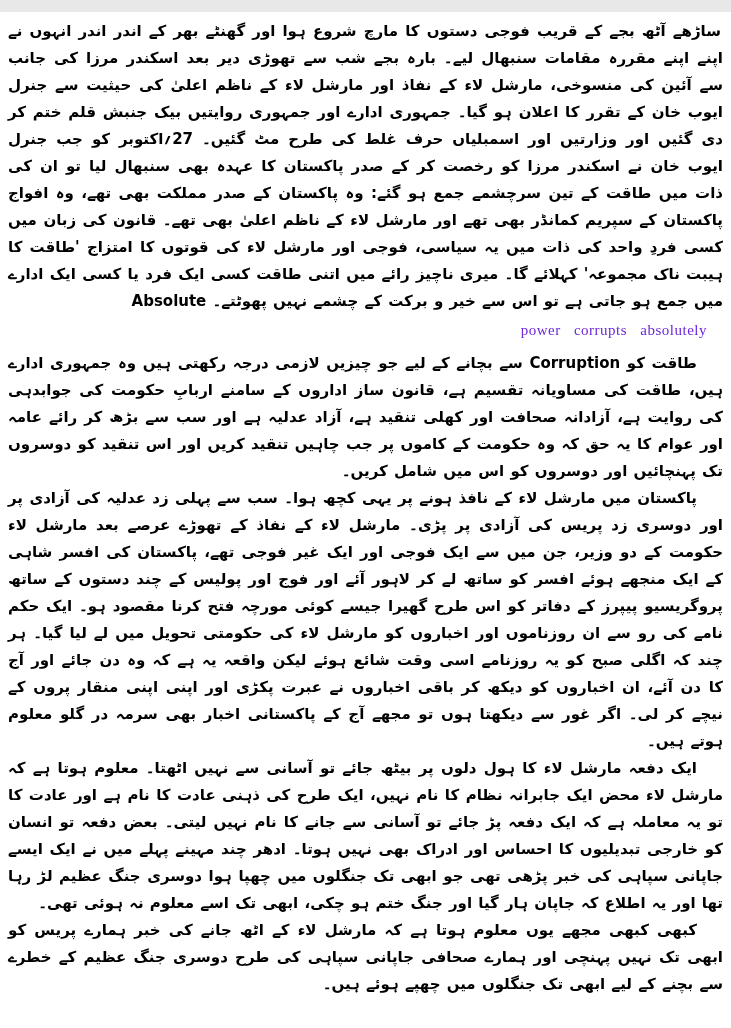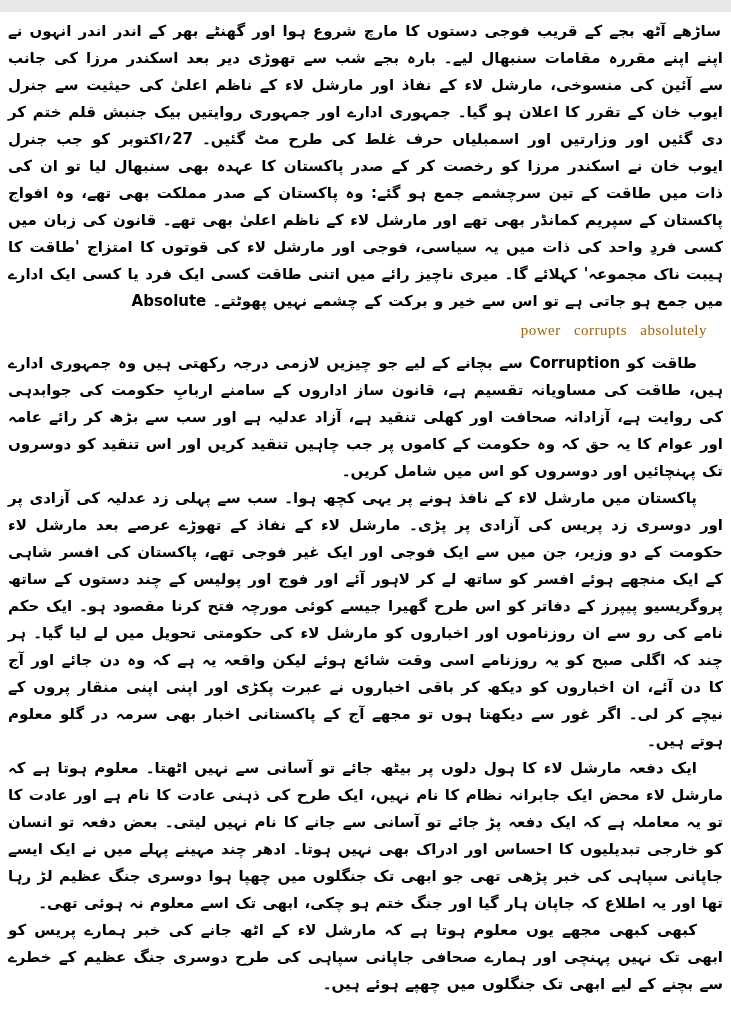--- a/index.html
+++ b/index.html
@@ -33,21 +33,21 @@
   .english-line {
     direction: ltr;
     text-align: right;
     font-family: "Liberation Serif", serif;
     font-size: 15px;
     font-weight: 400;
     word-spacing: 9px;
     letter-spacing: 0.5px;
     padding: 3px 16px 8px 0;
     line-height: 24px;
-    color: #a16207;
+    color: #6d28d9;
   }
 </style>
 </head>
 <body>
 
 <div class="page">
   <div class="text-block">
 
     <p class="para first">ساڑھے آٹھ بجے کے قریب فوجی دستوں کا مارچ شروع ہوا اور گھنٹے بھر کے اندر اندر انہوں نے اپنے اپنے مقررہ مقامات سنبھال لیے۔ بارہ بجے شب سے تھوڑی دیر بعد اسکندر مرزا کی جانب سے آئین کی منسوخی، مارشل لاء کے نفاذ اور مارشل لاء کے ناظم اعلیٰ کی حیثیت سے جنرل ایوب خان کے تقرر کا اعلان ہو گیا۔ جمہوری ادارے اور جمہوری روایتیں بیک جنبش قلم ختم کر دی گئیں اور وزارتیں اور اسمبلیاں حرف غلط کی طرح مٹ گئیں۔ 27؍اکتوبر کو جب جنرل ایوب خان نے اسکندر مرزا کو رخصت کر کے صدر پاکستان کا عہدہ بھی سنبھال لیا تو ان کی ذات میں طاقت کے تین سرچشمے جمع ہو گئے: وہ پاکستان کے صدر مملکت بھی تھے، وہ افواج پاکستان کے سپریم کمانڈر بھی تھے اور مارشل لاء کے ناظم اعلیٰ بھی تھے۔ قانون کی زبان میں کسی فردِ واحد کی ذات میں یہ سیاسی، فوجی اور مارشل لاء کی قوتوں کا امتزاج 'طاقت کا ہیبت ناک مجموعہ' کہلائے گا۔ میری ناچیز رائے میں اتنی طاقت کسی ایک فرد یا کسی ایک ادارے میں جمع ہو جاتی ہے تو اس سے خیر و برکت کے چشمے نہیں پھوٹتے۔ Absolute</p>
 

